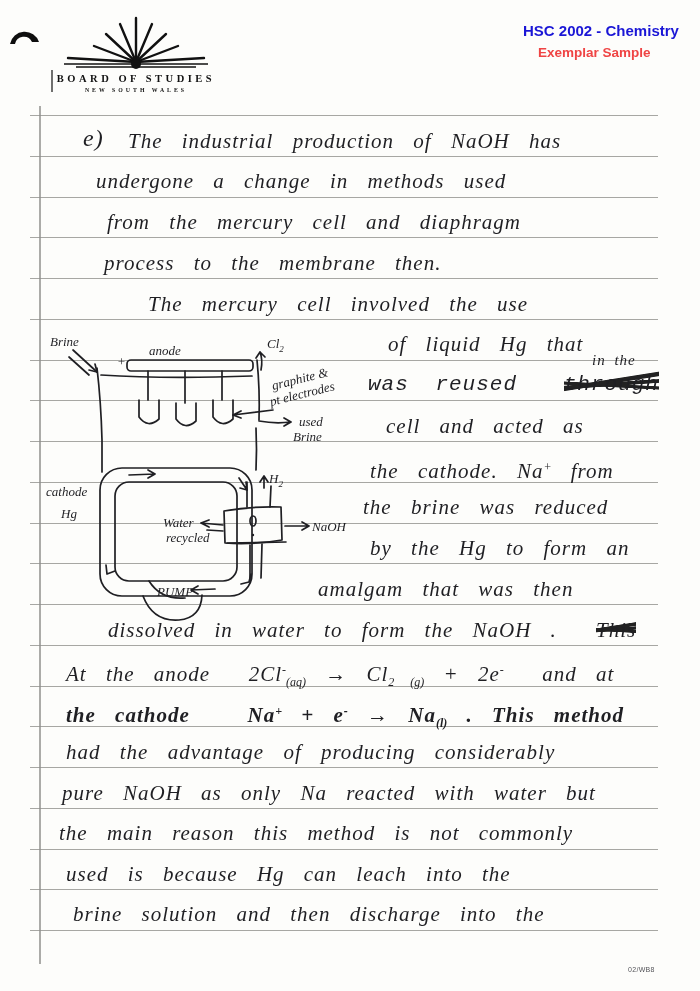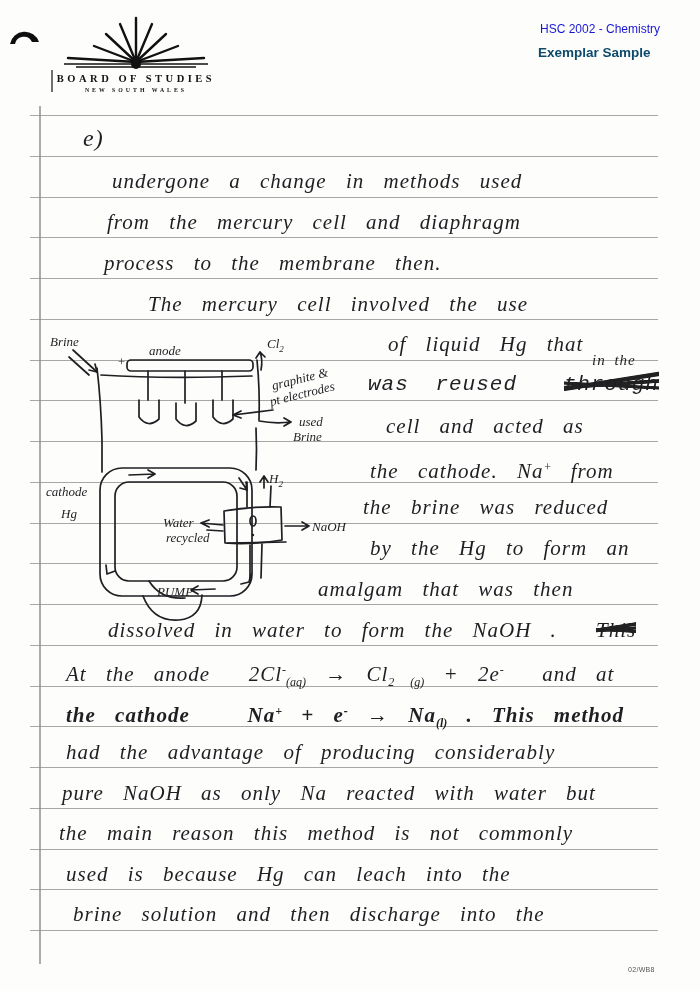--- a/index.html
+++ b/index.html
@@ -25,21 +25,21 @@
   .insert{font-size:15px;line-height:18px;word-spacing:4px;margin-left:32px;}
   .struck{
     position:relative;display:inline-block;
     background-image:
       linear-gradient(176deg, transparent 42%, #222 44%, #222 52%, transparent 54%),
       linear-gradient(171deg, transparent 36%, #222 38%, #222 46%, transparent 48%),
       linear-gradient(183deg, transparent 46%, #222 48%, #222 55%, transparent 57%);
   }
   .gap-left{margin-left:20px;}
   
-  #exam-title{position:absolute;left:540px;top:22px;font-weight:normal;font-size:12px;color:#1a16d6;}
+  #exam-title{position:absolute;left:523px;top:22px;font-weight:bold;font-size:15px;color:#1a16d6;}
   #exam-subtitle{position:absolute;left:538px;top:45px;font-weight:bold;font-size:13.5px;color:#e2161c;}
   
   #logo{position:absolute;left:46px;top:10px;}
   .logo-name{font-family:"Liberation Serif",serif;font-weight:bold;}
   #footer-code{position:absolute;left:628px;top:966px;font-size:7px;color:#55555a;letter-spacing:.3px;}
   
   #diagram{position:absolute;left:45px;top:330px;}
   #diagram path, #diagram rect, #diagram ellipse{fill:none;stroke:#1f1f23;stroke-width:1.7;stroke-linecap:round;stroke-linejoin:round;}
   #diagram text{
     font-family:"Liberation Serif","DejaVu Sans",serif;font-style:italic;
@@ -73,21 +73,21 @@
       <line x1="18" y1="54" x2="162" y2="54"></line>
       <line x1="30" y1="57" x2="150" y2="57"></line>
     </g>
     <circle cx="90" cy="54" r="5" fill="#111" stroke="none"></circle>
     <text x="90" y="72" text-anchor="middle" class="logo-name" font-size="10.5" letter-spacing="3.5" fill="#111" font-style="normal">BOARD OF STUDIES</text>
     <text x="90" y="82" text-anchor="middle" class="logo-name" font-size="5.8" letter-spacing="3" fill="#111" font-style="normal">NEW SOUTH WALES</text>
     <line x1="6" y1="60" x2="6" y2="82" stroke="#333" stroke-width="1.4"></line>
   </svg>
 
   <div id="exam-title" style="color: rgb(26, 22, 214);">HSC 2002 - Chemistry</div>
-  <div id="exam-subtitle" style="color: #0c4a6e;">Exemplar Sample</div>
+  <div id="exam-subtitle" style="color: #ef4444;">Exemplar Sample</div>
 
   <div id="rules">
       <div class="rule" style="top: 115px;"></div>
       <div class="rule" style="top: 155.75px;"></div>
       <div class="rule" style="top: 196.5px;"></div>
       <div class="rule" style="top: 237.25px;"></div>
       <div class="rule" style="top: 278px;"></div>
       <div class="rule" style="top: 318.75px;"></div>
       <div class="rule" style="top: 359.5px;"></div>
       <div class="rule" style="top: 400.25px;"></div>
@@ -101,21 +101,22 @@
       <div class="rule" style="top: 726.25px;"></div>
       <div class="rule" style="top: 767px;"></div>
       <div class="rule" style="top: 807.75px;"></div>
       <div class="rule" style="top: 848.5px;"></div>
       <div class="rule" style="top: 889.25px;"></div>
       <div class="rule" style="top: 930px;"></div>
     </div>
   <div id="margin-line"></div>
 
   <div class="hw qlabel" style="left:83px;top:123px;">e)</div>
-  <div class="hw" style="left:112px;top:166px;font-style:italic;">undergone a change in methods used</div>
+  <div class="hw" style="left:128px;top:126px;">The industrial production of NaOH has</div>
+  <div class="hw" style="left:96px;top:166px;font-style:italic;">undergone a change in methods used</div>
   <div class="hw" style="left:107px;top:207px;">from the mercury cell and diaphragm</div>
   <div class="hw" style="left:104px;top:248px;">process to the membrane then.</div>
   <div class="hw" style="left:148px;top:289px;">The mercury cell involved the use</div>
 
   <div class="hw" style="left:388px;top:329px;">of liquid Hg that</div>
   <div class="hw" style="left:368px;top:370px;font-family:Liberation Mono, monospace;">
     <span>was reused</span>
     <span class="struck gap-left">through</span>
   </div>
   <div class="hw insert" style="left:560px;top:351px;">in the</div>

